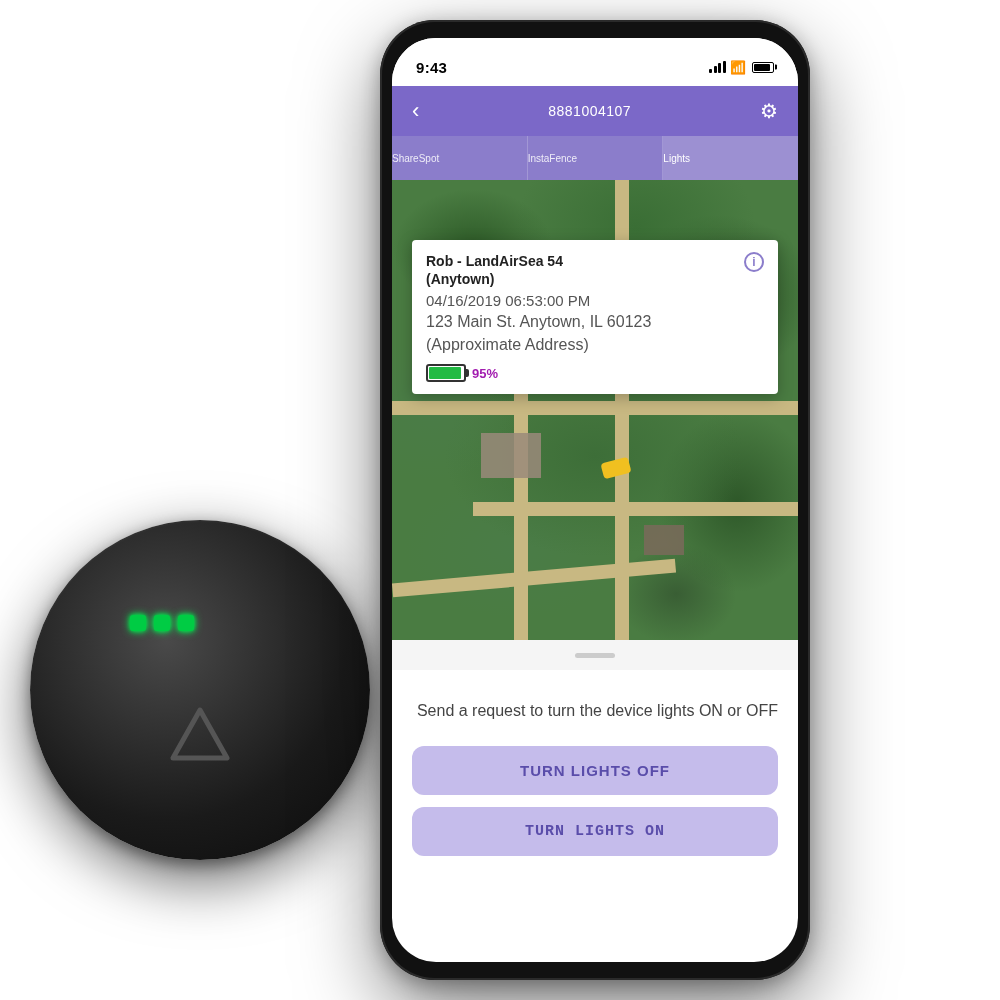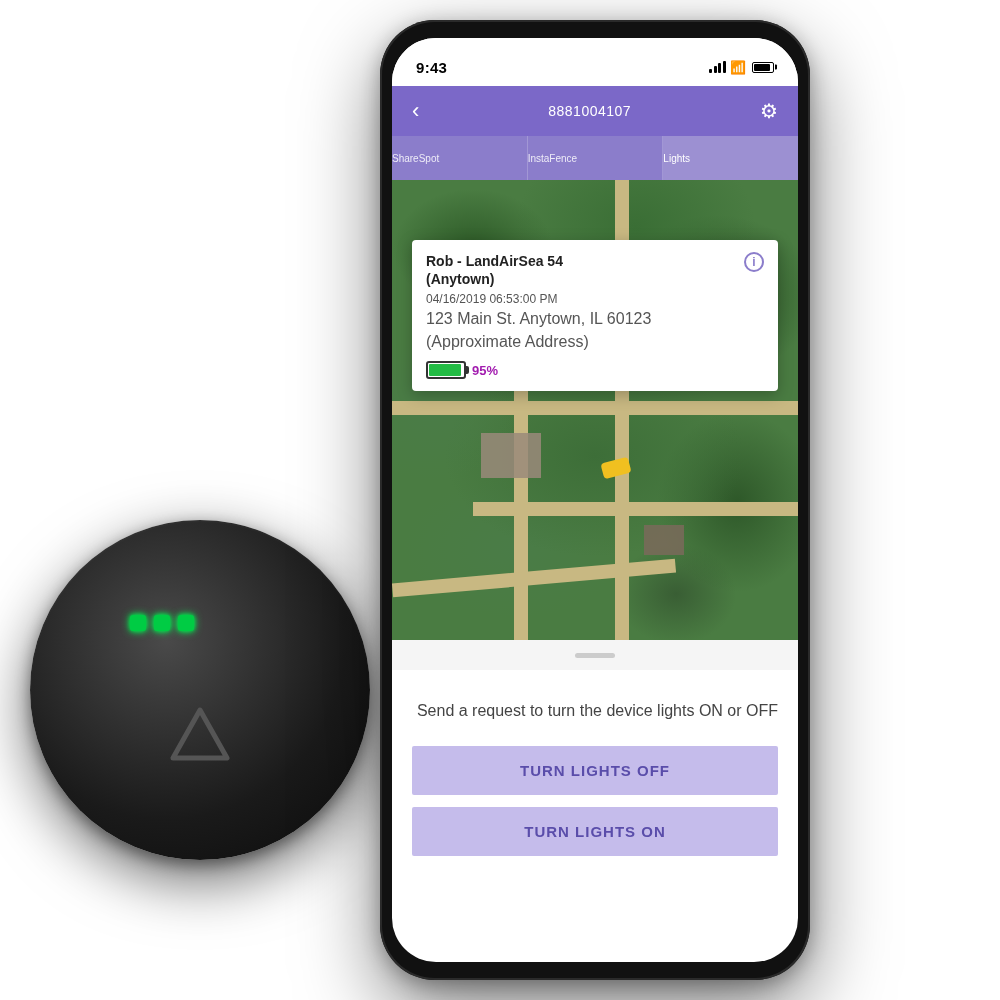--- a/index.html
+++ b/index.html
@@ -309,21 +309,21 @@
       font-weight: 700;
       display: flex;
       align-items: center;
       justify-content: center;
       flex-shrink: 0;
       margin-left: 8px;
       cursor: pointer;
     }
 
     .popup-date {
-      font-size: 12px;
+      font-size: 15px;
       color: #555;
       margin-bottom: 2px;
     }
 
     .popup-address {
       font-size: 16px;
       color: #555;
       margin-bottom: 8px;
       line-height: 1.4;
     }
@@ -399,37 +399,38 @@
       color: #444;
       text-align: right;
       margin-bottom: 24px;
       line-height: 1.4;
     }
 
     .lights-btn {
       width: 100%;
       padding: 16px;
       border: none;
-      border-radius: 2px;
+      border-radius: 12px;
       font-size: 15px;
       font-weight: 700;
       letter-spacing: 1px;
       text-align: center;
       margin-bottom: 12px;
       cursor: pointer;
     }
 
     .lights-btn-off {
       background: #c5bceb;
       color: #5a4daa;
     }
 
     .lights-btn-on {
       background: #c5bceb;
       color: #5a4daa;
+      font-family: Liberation Mono, monospace;
     }
 
   </style>
 </head>
 <body>
 
 <div class="tracker-device">
   <div class="tracker-lights">
     <div class="tracker-light"></div>
     <div class="tracker-light"></div>

